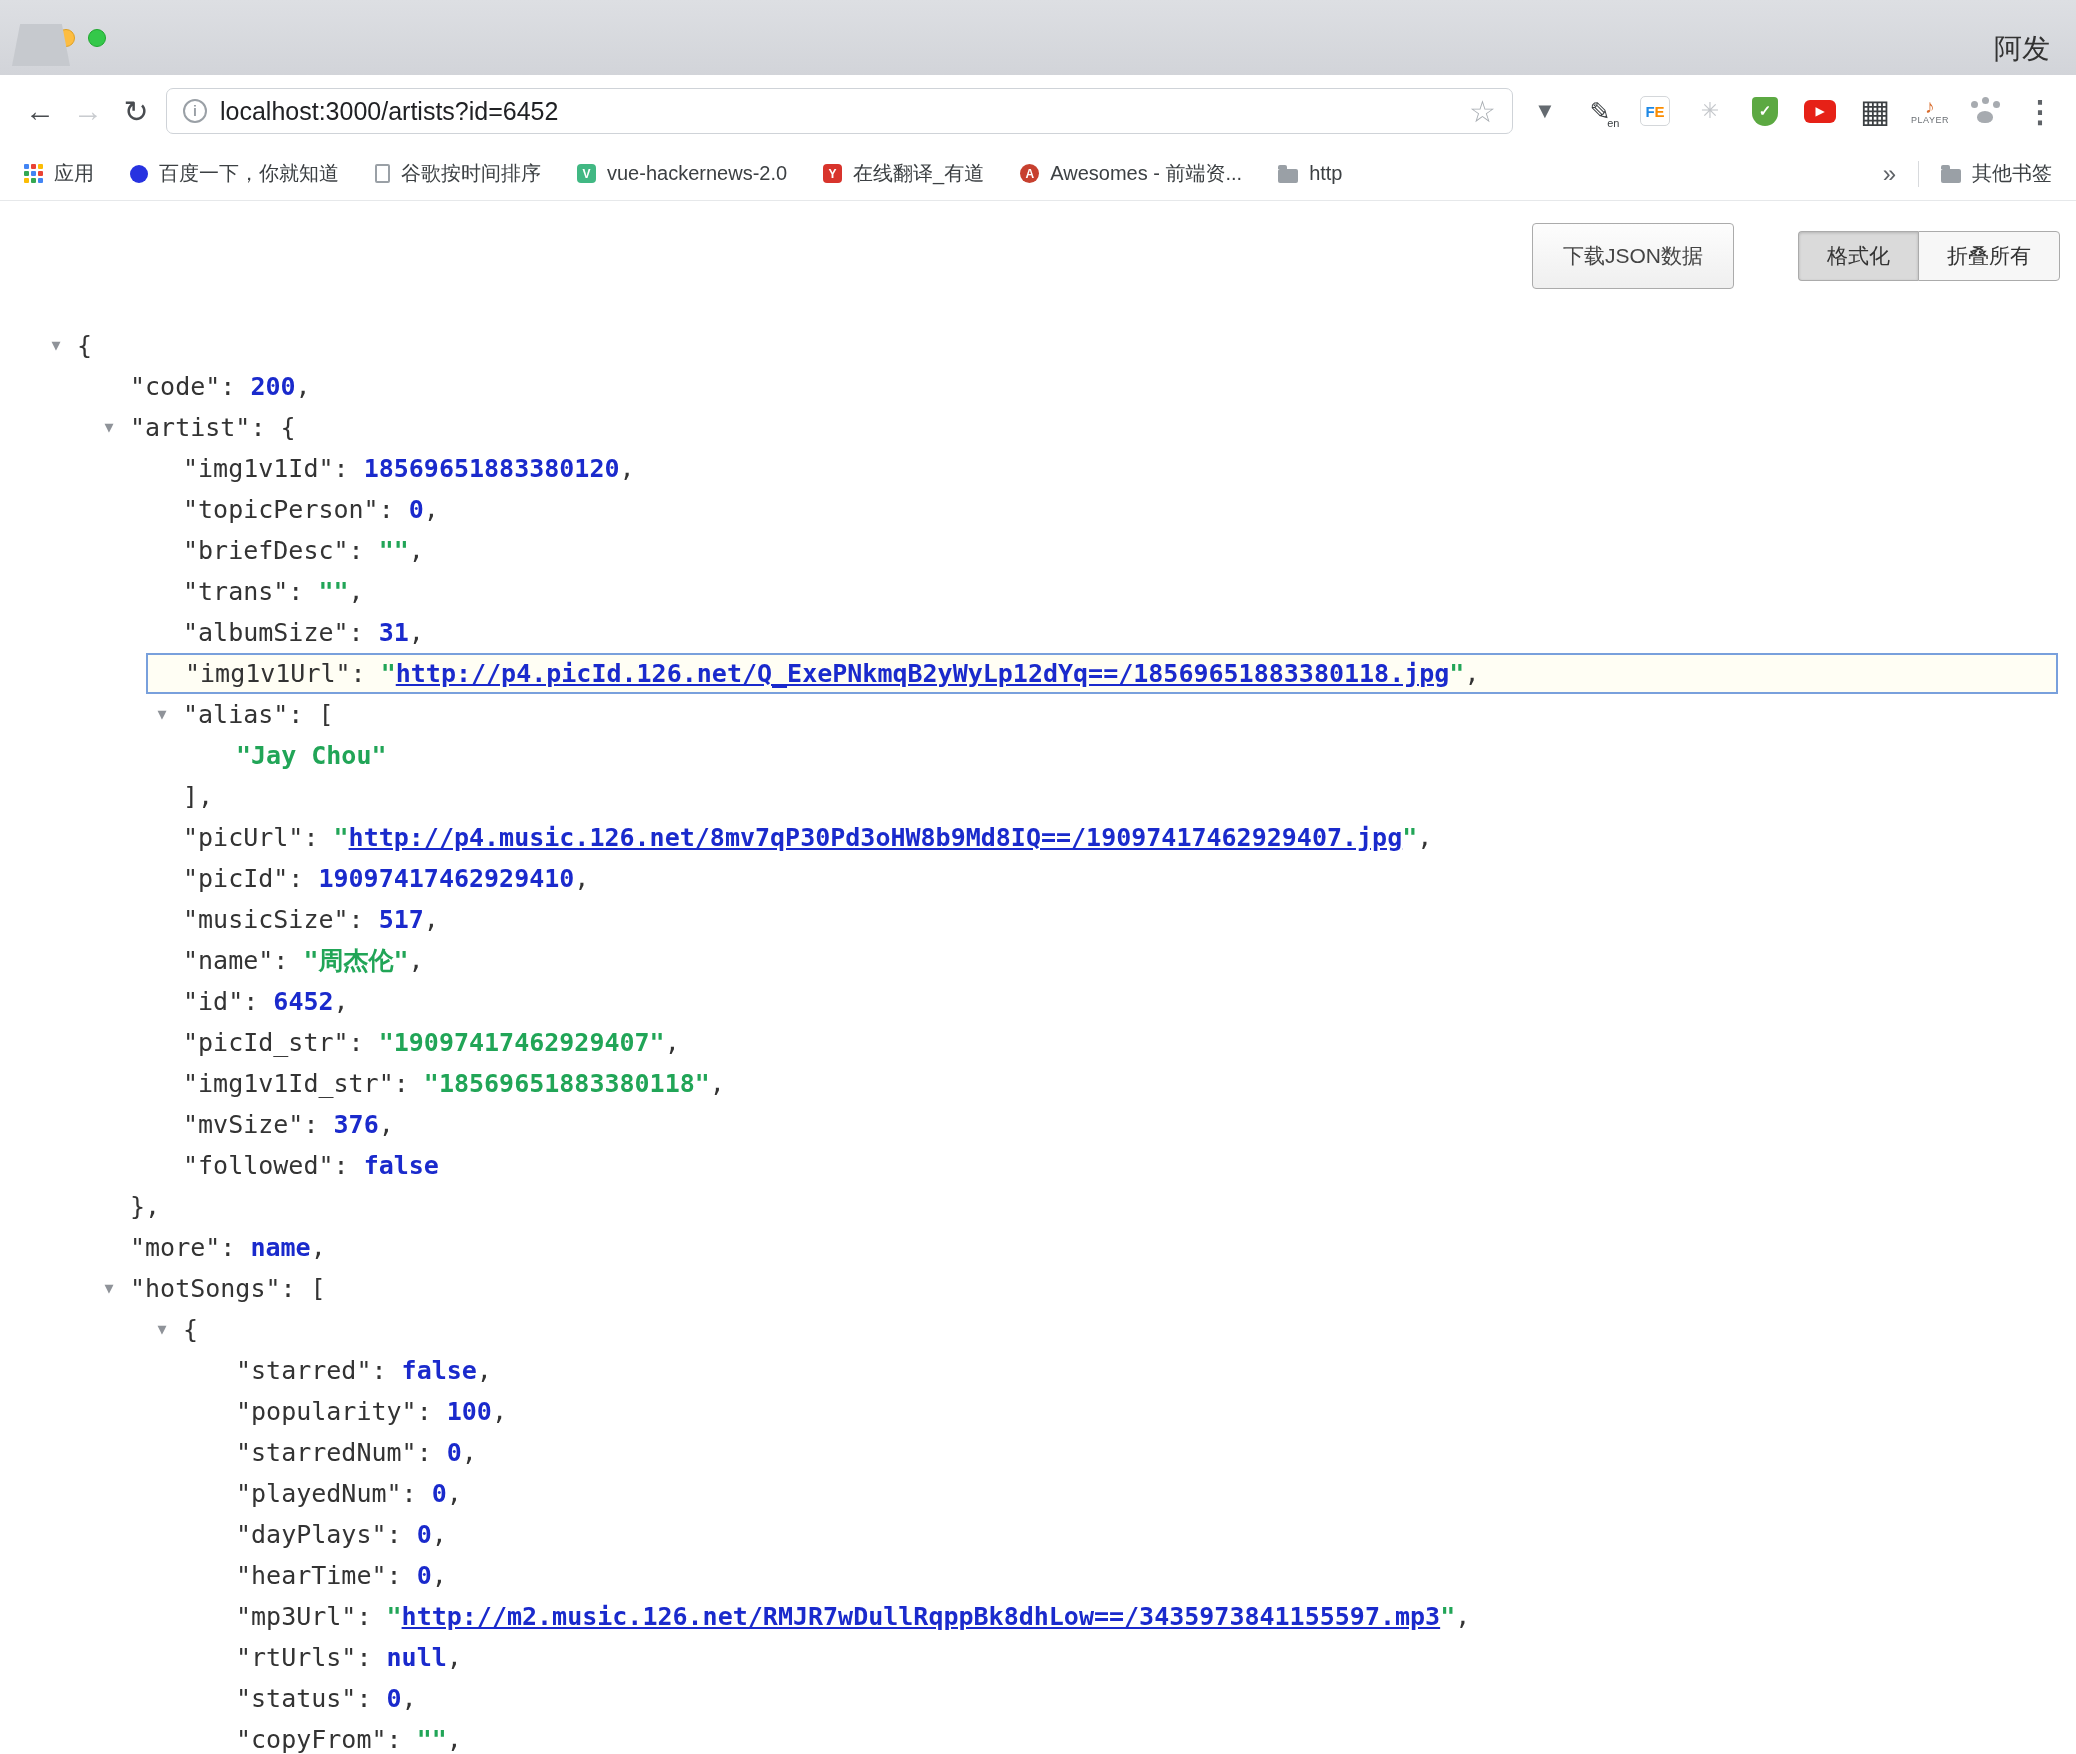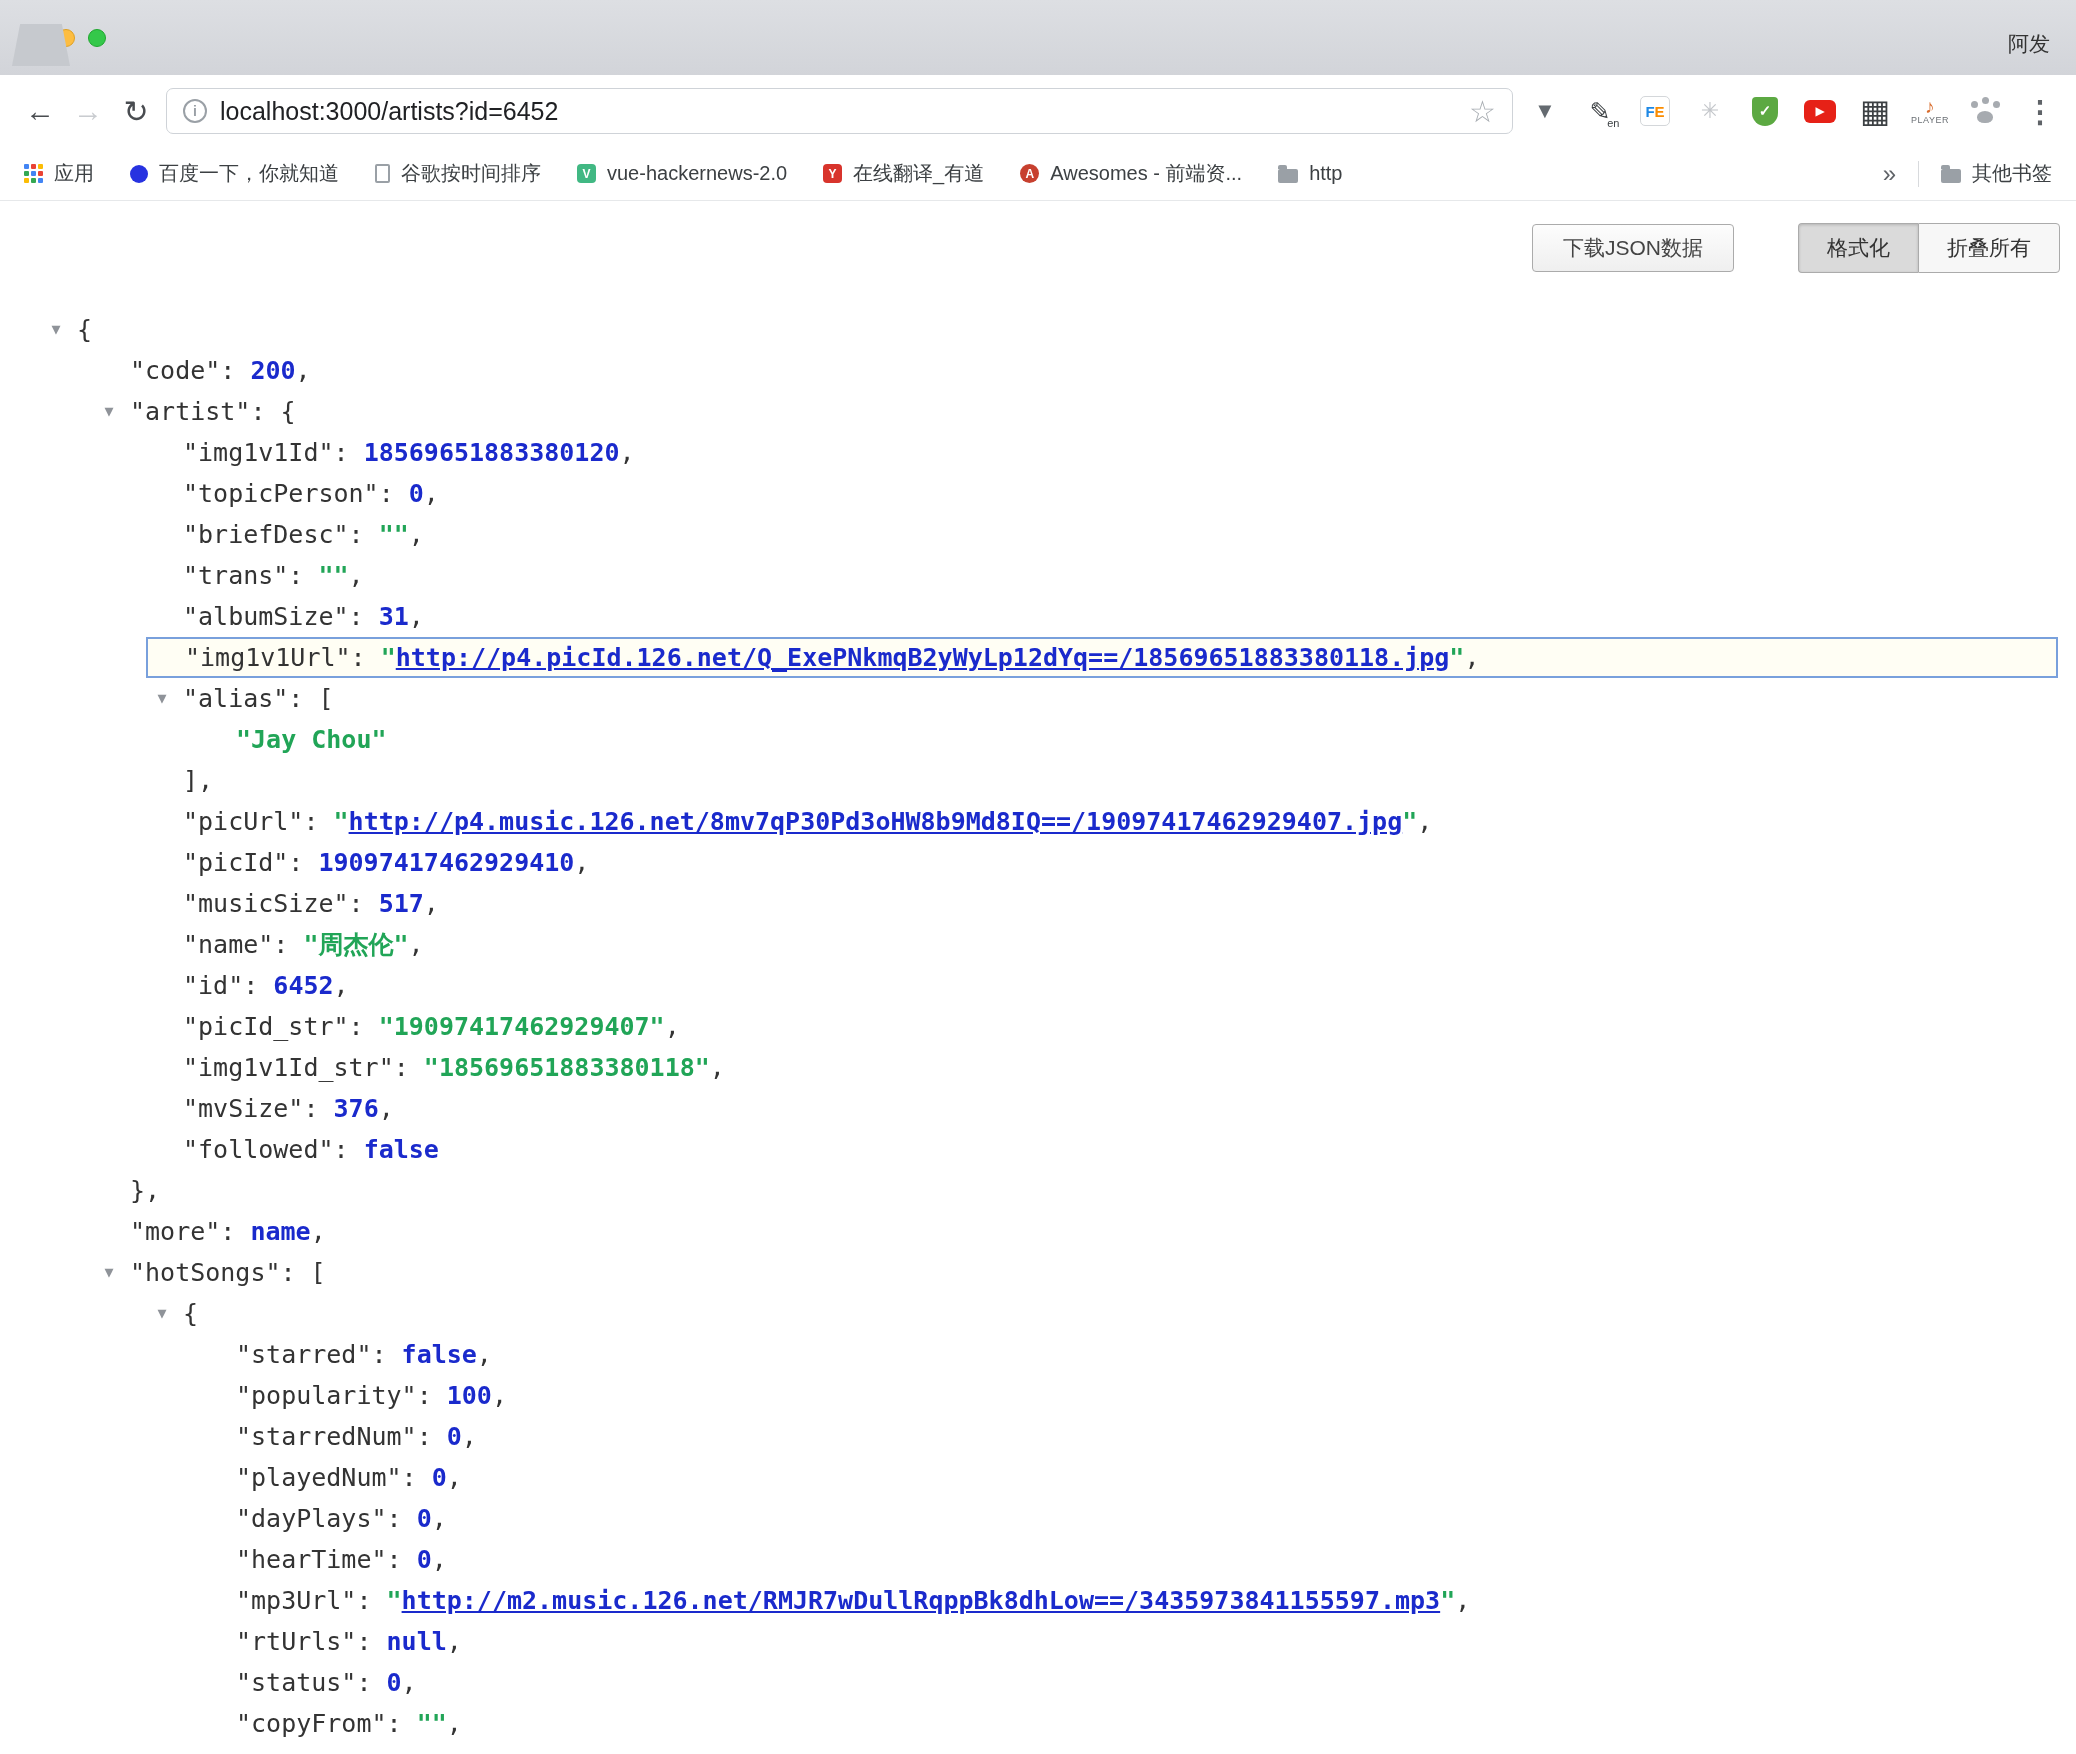--- a/index.html
+++ b/index.html
@@ -18,21 +18,21 @@
   .tab { margin-left:155px; width:422px; height:61px; background:#FBFCFD;
          border:1px solid #AAAFB5; border-bottom:none; border-radius:12px 12px 0 0;
          display:flex; align-items:center; padding:0 18px; gap:12px; }
   .page-icon { width:17px; height:21px; border:2px solid #9AA0A6; border-radius:2px;
                background:#fff; flex:0 0 auto; }
   .tab-title { flex:1; font-size:20px; color:#3C4043; white-space:nowrap;
                overflow:hidden; text-overflow:ellipsis; }
   .tab-close { font-size:24px; color:#7B7F84; line-height:1; cursor:pointer; }
   .newtab-btn { width:58px; height:42px; background:#C6C9CE; margin:0 0 9px 12px;
                 clip-path:polygon(14% 0, 86% 0, 100% 100%, 0 100%); cursor:pointer; }
-  .profile-name { position:absolute; right:26px; top:30px; font-size:21px; color:#333; cursor:pointer; }
+  .profile-name { position:absolute; right:26px; top:30px; font-size:28px; color:#333; cursor:pointer; }
 
   
   .navbar { height:72px; background:#fff; display:flex; align-items:center; padding:0 16px; }
   .nav-btn { width:48px; height:48px; display:flex; align-items:center; justify-content:center;
              font-size:30px; color:#494C50; border-radius:50%; cursor:pointer; flex:0 0 auto; }
   .nav-btn.disabled { color:#C9CCD0; cursor:default; }
   .omnibox { flex:1; height:46px; margin:0 12px 0 6px; border:1px solid #CFD3D8; border-radius:7px;
              background:#fff; display:flex; align-items:center; padding:0 16px; gap:13px; }
   .info-icon { width:24px; height:24px; border:2px solid #9AA0A6; border-radius:50%;
                display:flex; align-items:center; justify-content:center;
@@ -88,21 +88,21 @@
   .folder-ic::before { content:""; position:absolute; top:-4px; left:0; width:9px; height:4px;
                        background:#9AA0A6; border-radius:2px 2px 0 0; }
   .bm-right { margin-left:auto; display:flex; align-items:center; gap:22px; }
   .chevron { font-size:24px; color:#5F6368; cursor:pointer; }
   .bm-divider { width:1px; height:26px; background:#D8DADD; }
 
   
   .content { padding-top:22px; }
   .actions { display:flex; justify-content:flex-end; align-items:center;
              padding-right:16px; gap:64px; }
-  .btn-download { height:48px; padding:0 30px; font-size:21px; color:#444;
+  .btn-download { height:66px; padding:0 30px; font-size:21px; color:#444;
                   background:linear-gradient(#FDFDFD,#EFEFEF); border:1px solid #ABABAB;
                   border-radius:4px; cursor:pointer; font-family:inherit; }
   .segmented { display:flex;border-radius:15px; }
   .seg { height:50px; padding:0 28px; font-size:21px; color:#333; border:1px solid #ABABAB;
          background:#F7F7F7; cursor:pointer; font-family:inherit; }
   .seg.active { background:#DADADA; box-shadow:inset 0 1px 3px rgba(0,0,0,.18); }
   .seg:first-child { border-radius:4px 0 0 4px; border-right:none; }
   .seg:last-child  { border-radius:0 4px 4px 0; }
 
   

